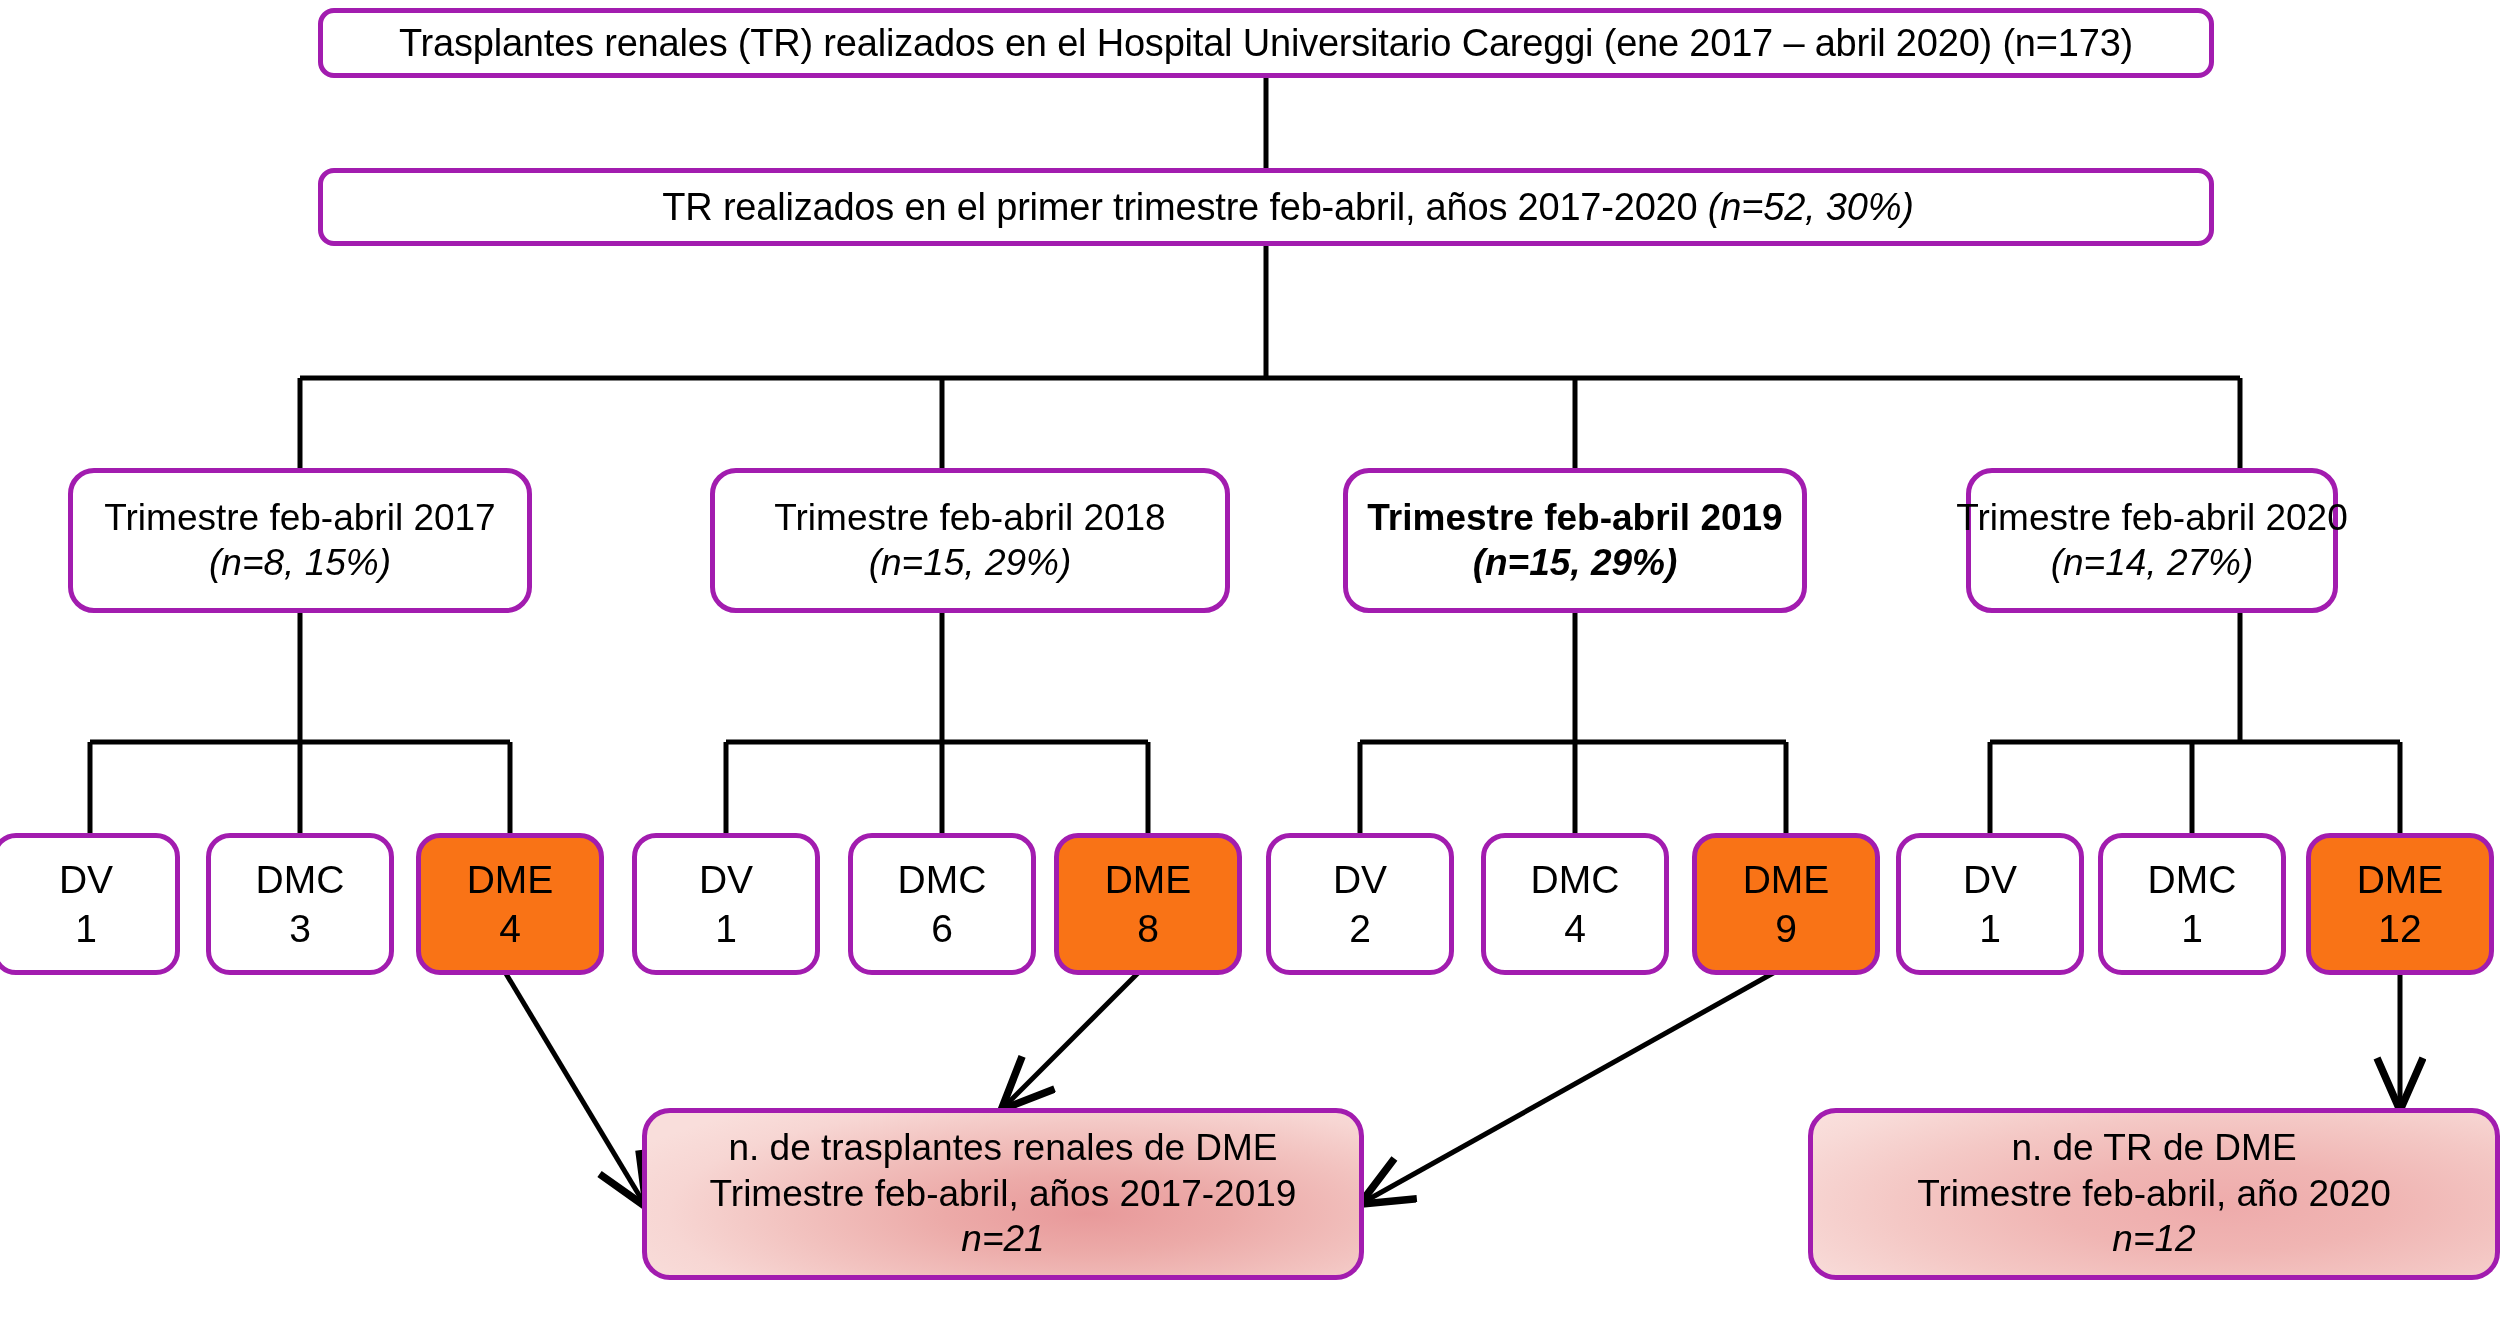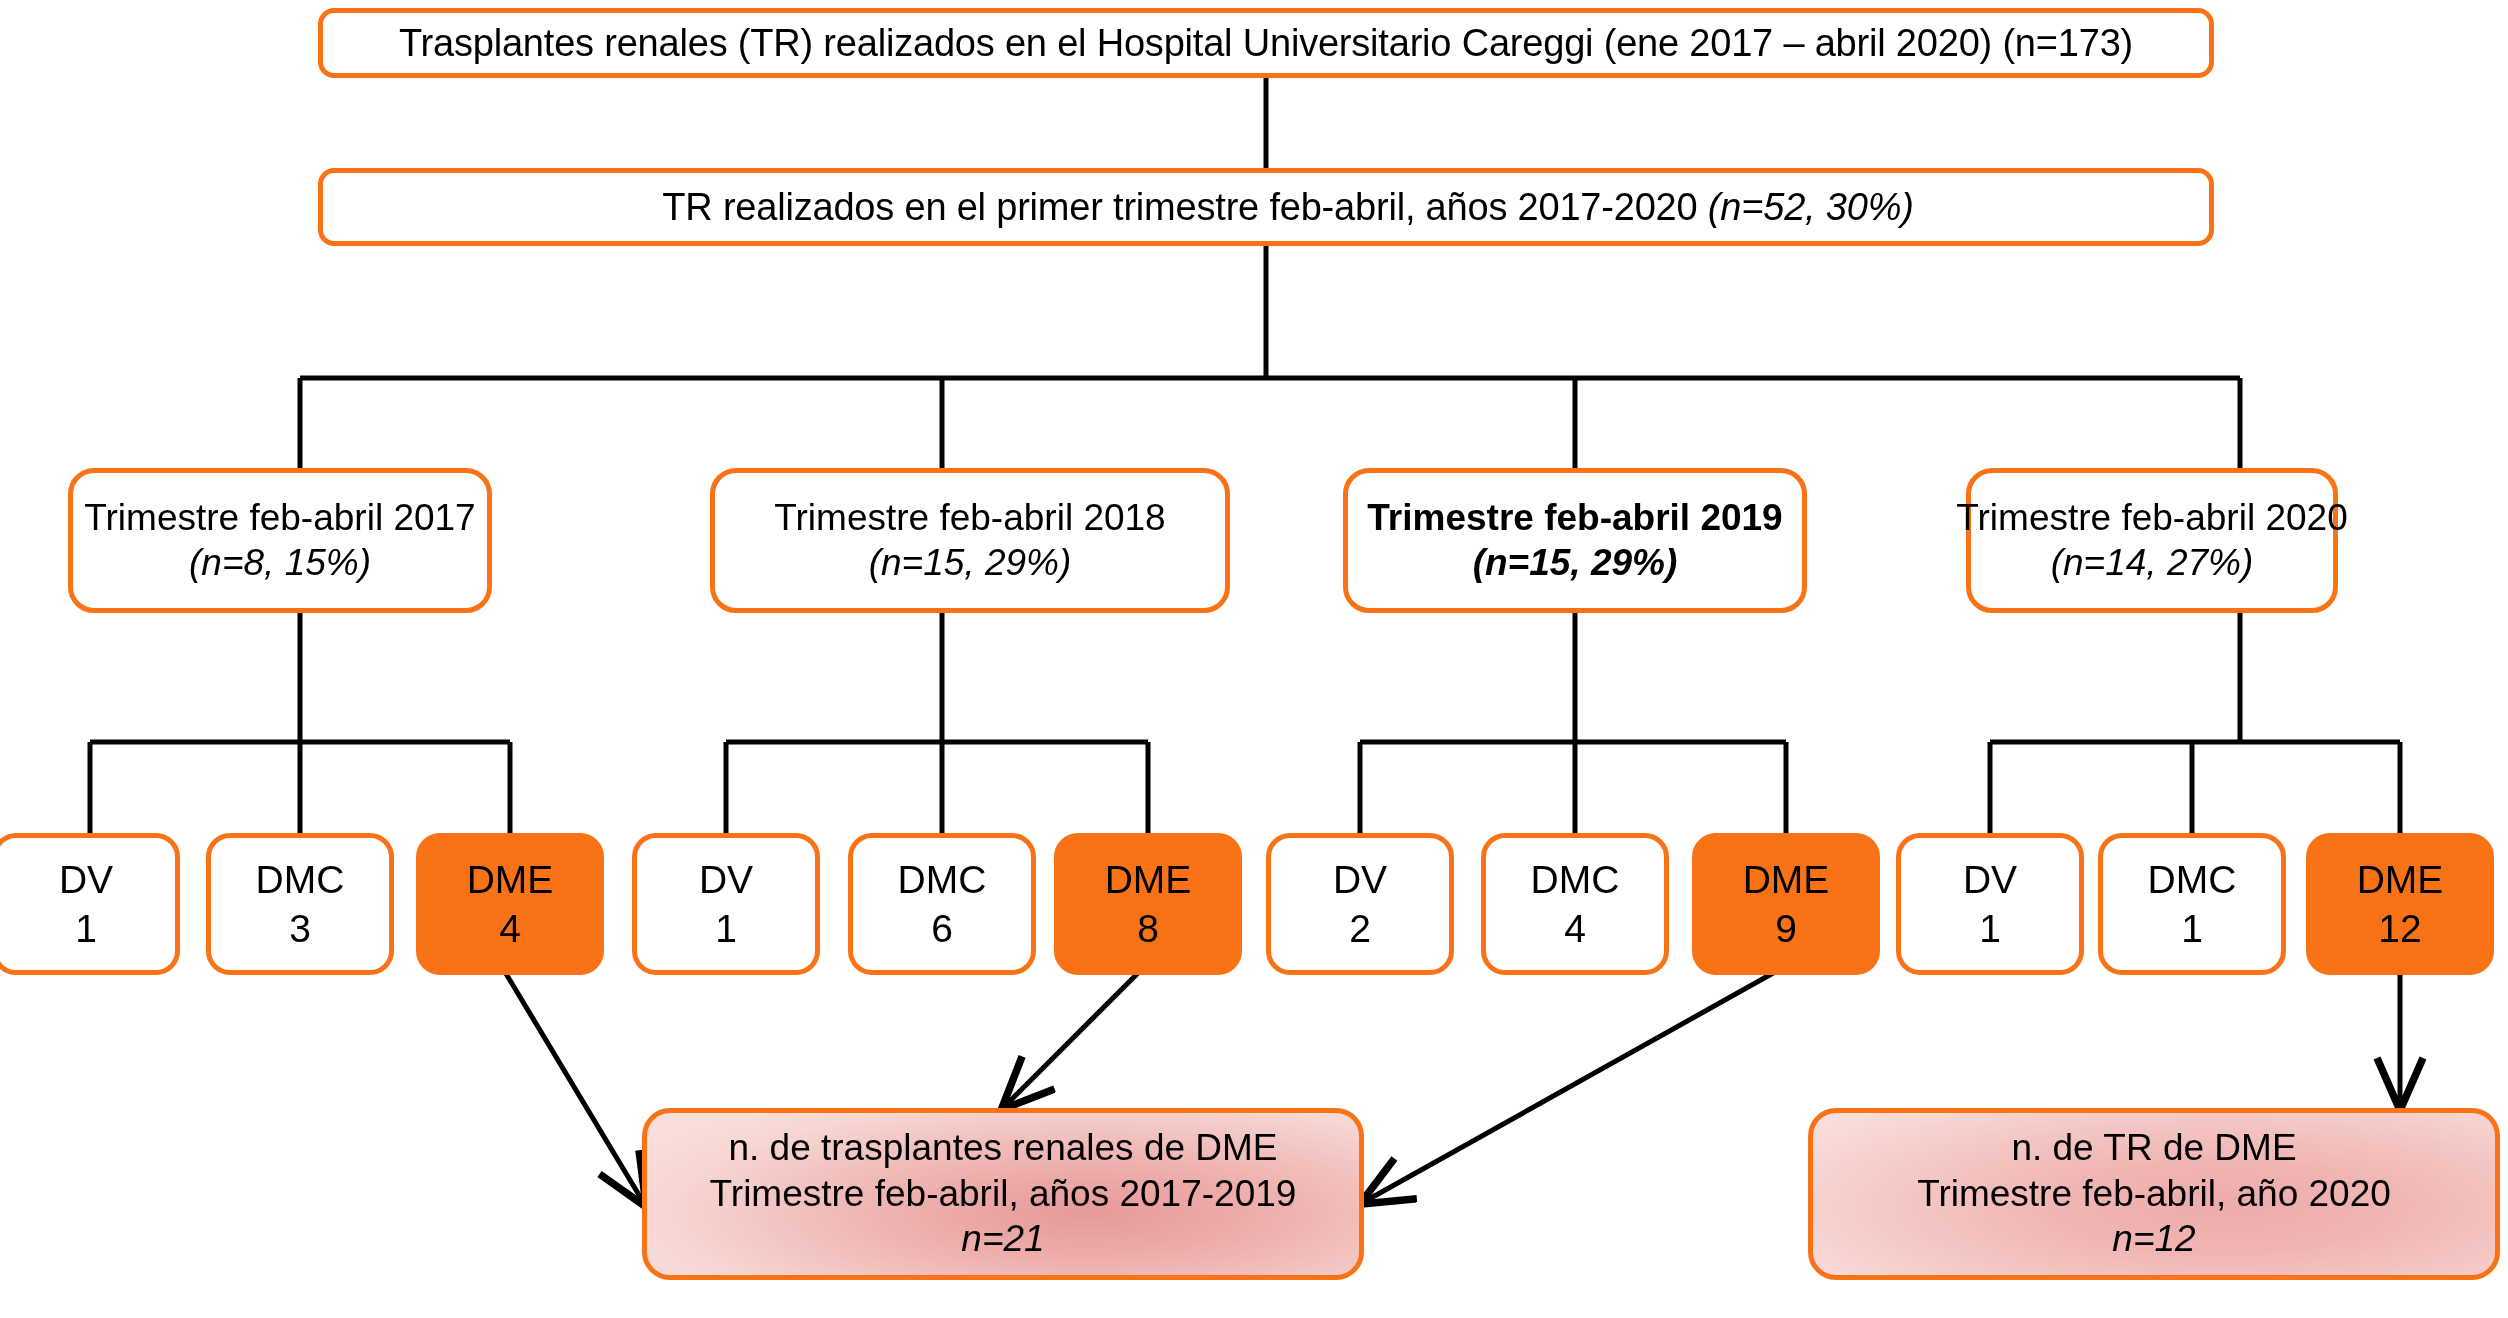--- a/index.html
+++ b/index.html
@@ -22,21 +22,21 @@
     position: absolute;
     left: 0;
     top: 0;
     width: 2508px;
     height: 1318px;
     pointer-events: none;
   }
   .node {
     position: absolute;
     box-sizing: border-box;
-    border: 5px solid #f97316;
+    border: 5px solid #a21caf;
     background: #ffffff;
     display: flex;
     flex-direction: column;
     align-items: center;
     justify-content: center;
     text-align: center;
     line-height: 1.16;
     z-index: 2;
   }
   .node .ln { display: block; white-space: nowrap; }
@@ -140,21 +140,21 @@
   <div class="node banner" style="left:318px; top:8px; width:1896px; height:70px;">
     <span class="ln">Trasplantes renales (TR) realizados en el Hospital Universitario Careggi (ene 2017 – abril 2020) (n=173)</span>
   </div>
 
   <div class="node banner" style="left:318px; top:168px; width:1896px; height:78px;padding-left:44px;">
     <span class="ln">
       <span>TR realizados en el primer trimestre feb-abril, años 2017-2020 </span><span class="it">(n=52, 30%)</span>
     </span>
   </div>
 
-  <div class="node yearbox" style="left:68px; top:468px; width:424px; height:145px;">
+  <div class="node yearbox" style="left:68px; top:468px; width:464px; height:145px;">
     <span class="ln">Trimestre feb-abril 2017</span>
     <span class="ln it">(n=8, 15%)</span>
   </div>
 
   <div class="node yearbox" style="left:710px; top:468px; width:520px; height:145px;">
     <span class="ln">Trimestre feb-abril 2018</span>
     <span class="ln it">(n=15, 29%)</span>
   </div>
 
   <div class="node yearbox" style="left:1343px; top:468px; width:464px; height:145px;font-weight:bold;">

